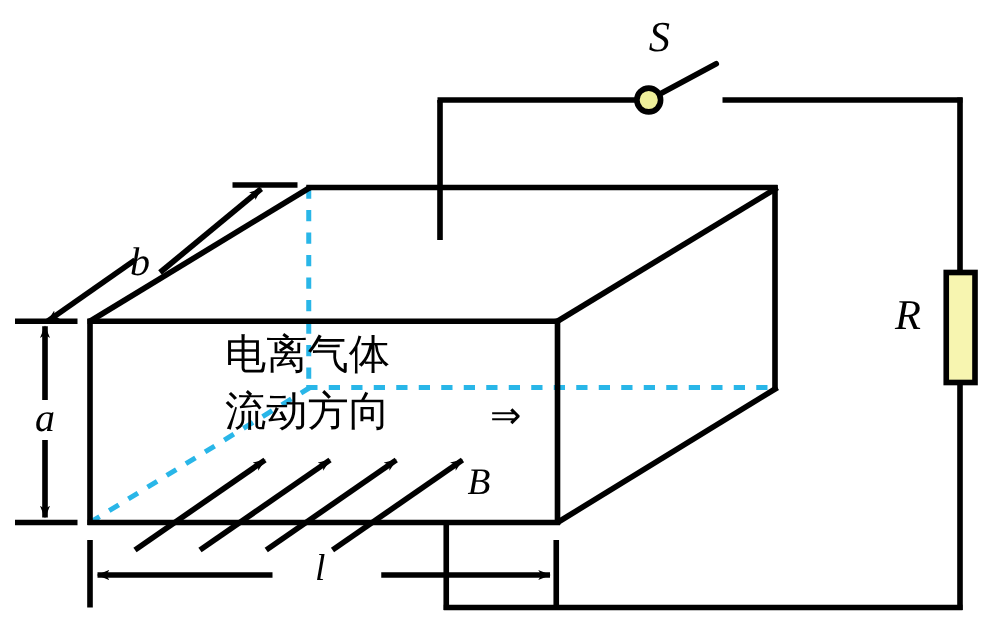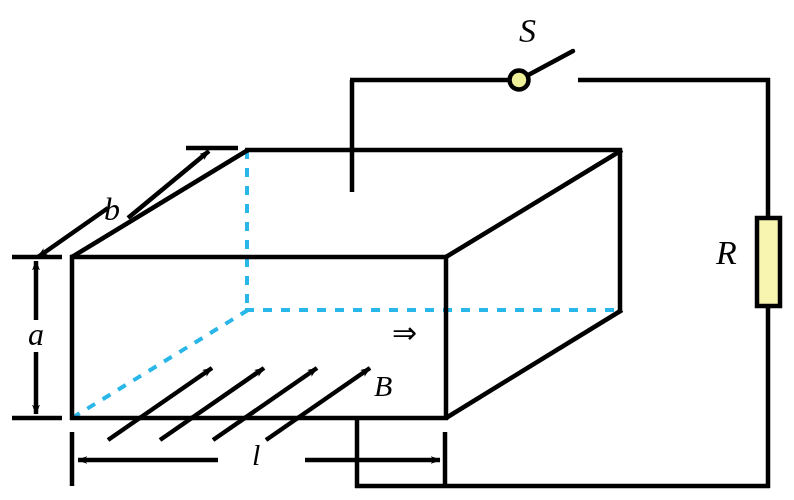--- a/index.html
+++ b/index.html
@@ -150,17 +150,19 @@
   <div class="lbl lbl-italic" id="label-R">R</div>
 
   <div class="lbl lbl-italic" id="label-B">B</div>
 
   <div class="lbl lbl-italic" id="label-a">a</div>
 
   <div class="lbl lbl-italic" id="label-b">b</div>
 
   <div class="lbl lbl-italic" id="label-l">l</div>
 
+  <div class="lbl lbl-cjk" id="label-gas-line1">电离气体</div>
 
+  <div class="lbl lbl-cjk" id="label-gas-line2">流动方向</div>
 
   <div class="lbl lbl-cjk" id="label-flow-arrow">⇒</div>
 
 </div>
 
 </body></html>

